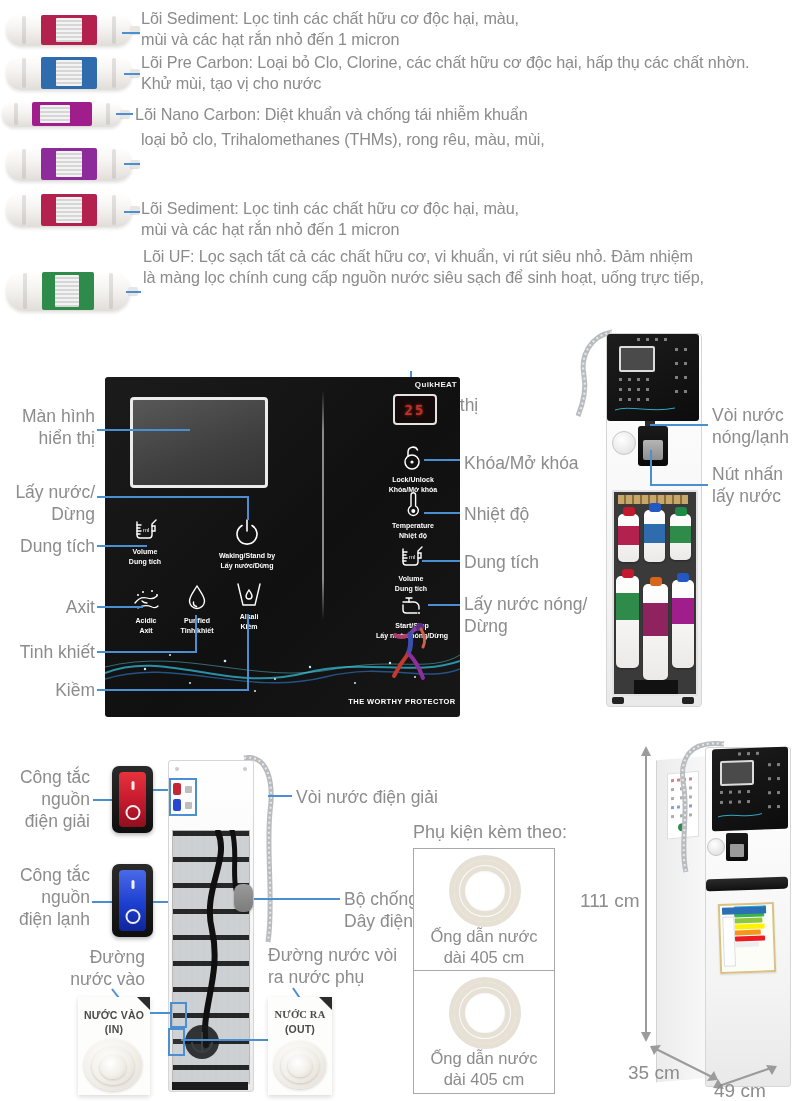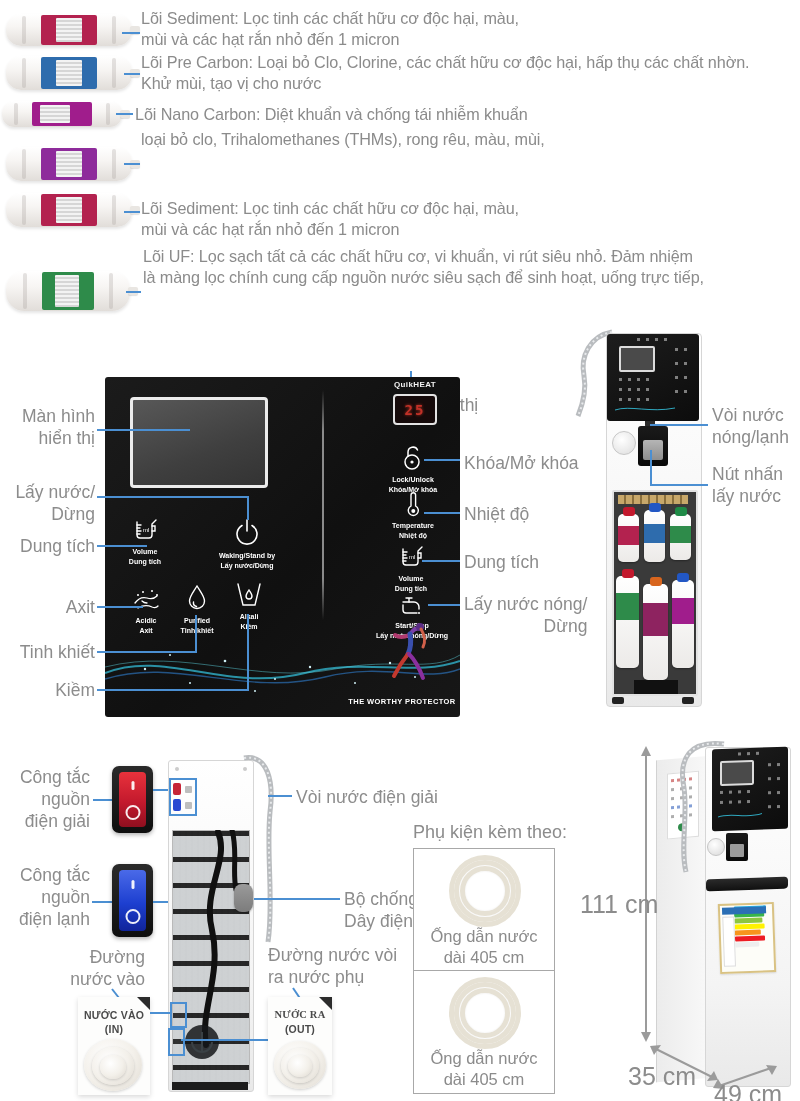--- a/index.html
+++ b/index.html
@@ -3,41 +3,41 @@
 <meta charset="utf-8">
 <style>
   html,body{margin:0;padding:0;background:#fff;}
   #canvas{position:relative;width:800px;height:1101px;background:#fff;overflow:hidden;
           font-family:"Liberation Sans","DejaVu Sans",sans-serif;}
   .abs{position:absolute;}
   
   .desc{position:absolute;color:#8b8b8b;font-size:16.2px;line-height:21.4px;white-space:nowrap;letter-spacing:-0.1px;}
   .lbl{position:absolute;color:#8c8c8c;font-size:17.5px;line-height:22px;white-space:nowrap;}
   .lbl.r{text-align:right;}
-  .dim{position:absolute;color:#8c8c8c;font-size:25px;white-space:nowrap;}
+  .dim{position:absolute;color:#8c8c8c;font-size:19px;white-space:nowrap;}
   
   .ch{position:absolute;height:2px;background:#4b8fd2;}
   .cv{position:absolute;width:2px;background:#4b8fd2;}
   .cd{position:absolute;height:2px;background:#4b8fd2;transform-origin:left center;}
   
   .filter{position:absolute;left:6px;width:126px;}
   .f-cap{position:absolute;inset:0;background:linear-gradient(180deg,#ffffff 0%,#f7f5f3 40%,#e1ddd9 100%);
          border-radius:15px;box-shadow:0 2px 3px rgba(0,0,0,.10);}
   .f-ridge{position:absolute;top:2px;bottom:2px;width:4px;background:rgba(160,155,150,.28);border-radius:2px;}
   .f-band{position:absolute;top:1px;bottom:1px;left:50%;transform:translateX(-50%);width:56px;border-radius:2px;}
   .f-lab{position:absolute;top:3px;bottom:3px;left:15px;width:26px;
          background:repeating-linear-gradient(180deg,#f3f3f3 0 2px,#d6d6d6 2px 4px);border-radius:1px;}
   .f-nub{position:absolute;right:-8px;top:50%;transform:translateY(-50%);width:10px;height:8px;background:#e9e6e2;border-radius:2px;box-shadow:0 1px 1px rgba(0,0,0,.12);}
   
   #panel{position:absolute;left:105px;top:377px;width:355px;height:340px;background:linear-gradient(135deg,#1b1b1b 0%,#101010 55%,#171717 100%);border-radius:3px;overflow:hidden;}
   #panel-screen{position:absolute;left:25px;top:20px;width:132px;height:85px;border:3px solid #ececec;border-radius:4px;
          background:linear-gradient(160deg,#585858 0%,#3f3f3f 60%,#333 100%);}
   #panel-divider{position:absolute;left:217px;top:13px;width:2px;height:230px;
          background:linear-gradient(180deg,rgba(130,130,130,0) 0%,rgba(160,160,160,.85) 18%,rgba(160,160,160,.85) 82%,rgba(130,130,130,0) 100%);}
-  .qh-title{position:absolute;left:268px;top:3px;width:84px;text-align:center;color:#f2f2f2;font-size:8px;font-weight:bold;letter-spacing:.4px;}
+  .qh-title{position:absolute;left:268px;top:3px;width:84px;text-align:right;color:#f2f2f2;font-size:8px;font-weight:bold;letter-spacing:.4px;}
   #qh-display{position:absolute;left:288px;top:17px;width:40px;height:27px;border:2px solid #e3e3e3;border-radius:4px;
          background:#150a0a;display:flex;align-items:center;justify-content:center;
          color:#c23128;font-family:"DejaVu Sans Mono",monospace;font-size:14px;font-weight:bold;letter-spacing:2px;text-shadow:0 0 3px rgba(220,60,40,.8);}
   .pbtn{position:absolute;transform:translateX(-50%);display:flex;flex-direction:column;align-items:center;width:96px;}
   .pbtn svg{display:block;}
   .cap{color:#fff;font-size:7px;line-height:9.5px;font-weight:bold;text-align:center;white-space:nowrap;margin-top:2px;}
   .slogan{position:absolute;left:242px;top:320px;width:110px;text-align:center;color:#fff;font-size:7.5px;font-weight:bold;letter-spacing:.4px;}
   
   .mbody{position:absolute;background:linear-gradient(180deg,#ffffff 0%,#f4f4f4 70%,#e9e9e9 100%);border:1px solid #d6d6d6;}
   .blackpanel{position:absolute;background:linear-gradient(150deg,#1d1d1d,#0c0c0c);border-radius:3px;}
@@ -326,21 +326,21 @@
   <div class="ch" style="left:424px;top:459px;width:36px;"></div>
   <div class="lbl" style="left:464px;top:452px;">Khóa/Mở khóa</div>
 
   <div class="ch" style="left:424px;top:512px;width:36px;"></div>
   <div class="lbl" style="left:464px;top:503px;">Nhiệt độ</div>
 
   <div class="ch" style="left:422px;top:560px;width:38px;"></div>
   <div class="lbl" style="left:464px;top:551px;">Dung tích</div>
 
   <div class="ch" style="left:428px;top:604px;width:32px;"></div>
-  <div class="lbl" style="left:464px;top:593px;text-align:right;">
+  <div class="lbl" style="left:464px;top:593px;">
     <div>Lấy nước nóng/</div>
       <div>Dừng</div>
   </div>
 
   <svg class="abs" style="left:570px;top:328px;" width="50" height="95" viewBox="0 0 50 95">
     <path d="M42,4 C20,8 10,28 14,48 C17,64 12,78 8,88" fill="none" stroke="#b9bcbf" stroke-width="5"></path>
     <path d="M42,4 C20,8 10,28 14,48 C17,64 12,78 8,88" fill="none" stroke="#e8eaec" stroke-width="2" stroke-dasharray="2 3"></path>
   </svg>
   <div class="mbody" style="left:606px;top:333px;width:94px;height:372px;border-radius:4px;"></div>
   <div class="blackpanel" style="left:607px;top:334px;width:92px;height:87px;">

